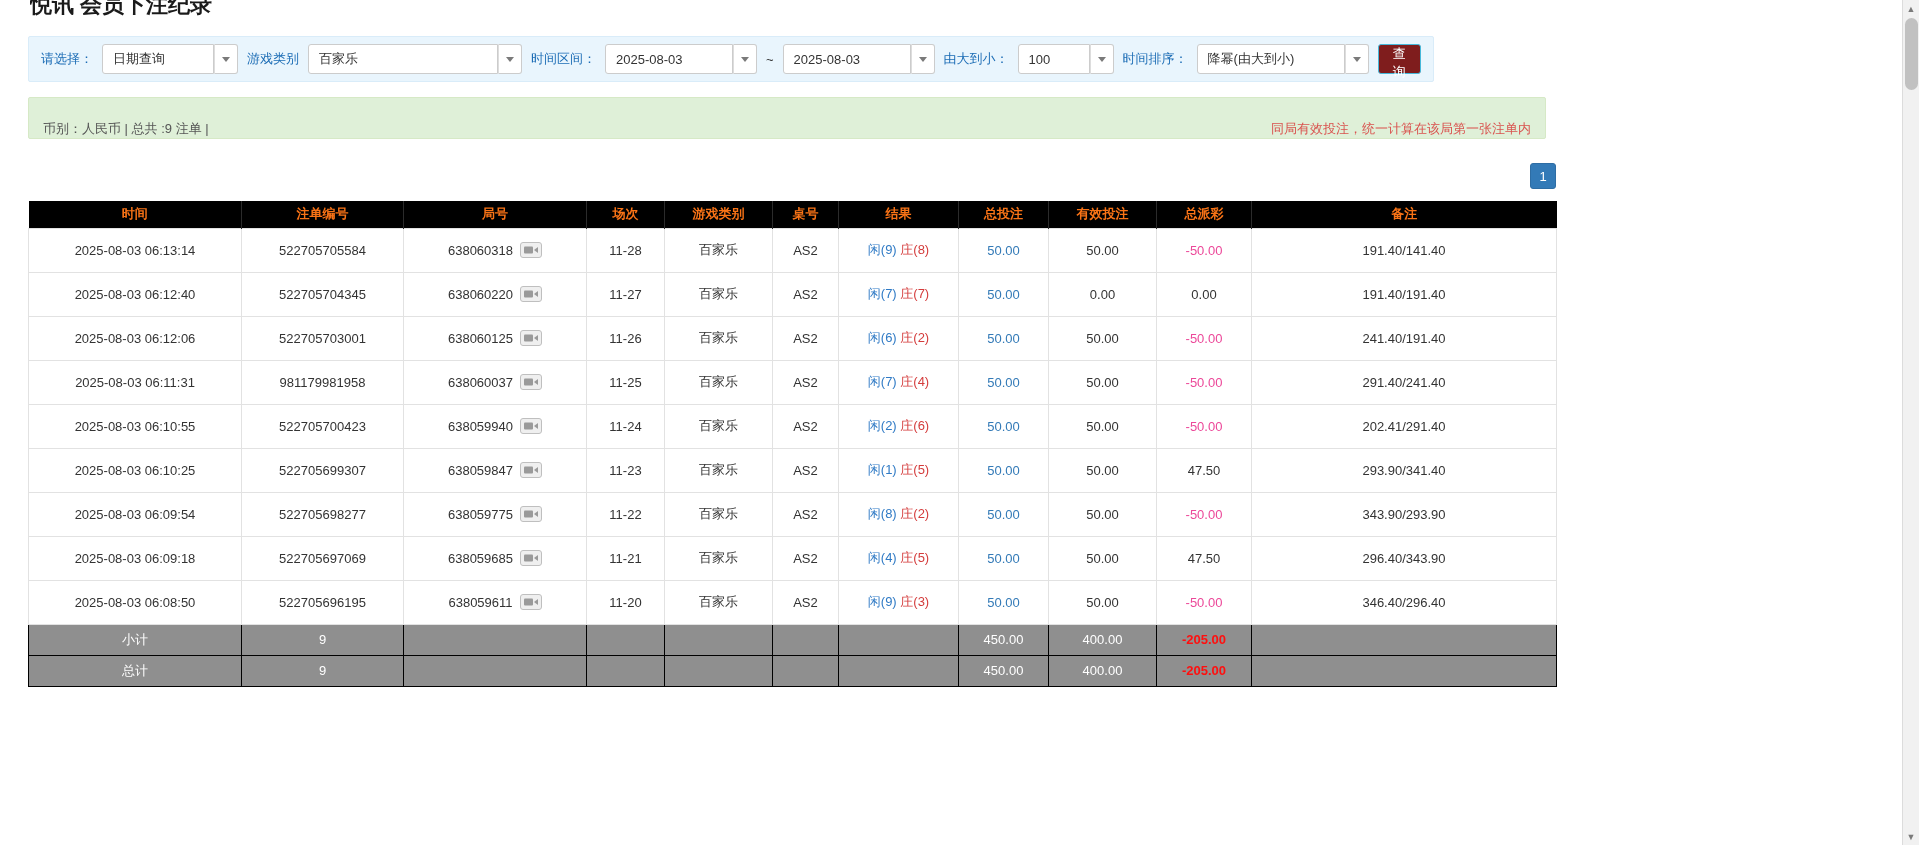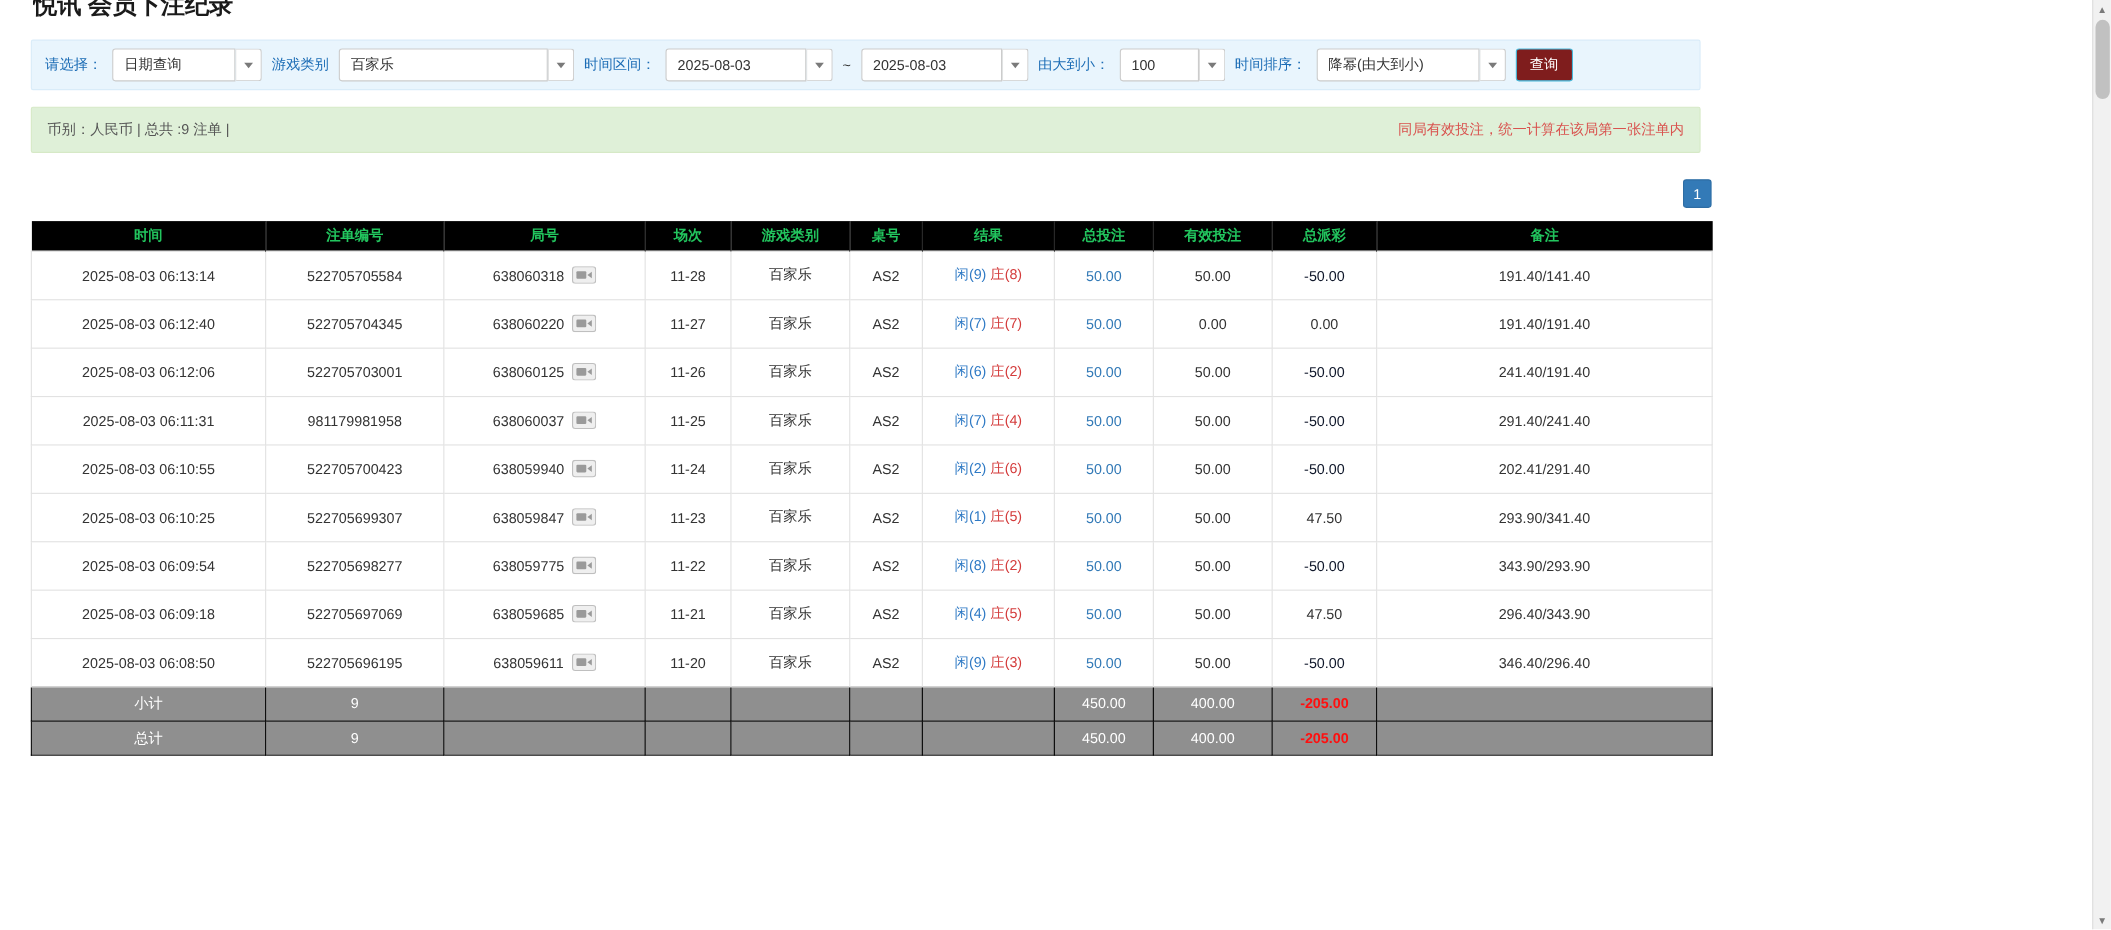--- a/index.html
+++ b/index.html
@@ -4,58 +4,58 @@
 <style>
   * { margin:0; padding:0; box-sizing:border-box; }
   html,body { width:1919px; height:845px; overflow:hidden; }
   body { font-family:"Liberation Sans","DejaVu Sans",sans-serif; font-size:13px; color:#333; background:#fff; position:relative; }
   .content { width:1542px; padding-left:28px; padding-top:0; }
 
   .title-wrap { height:24px; overflow:hidden; margin:0 0 12px 2px; }
   .page-title { font-size:22px; font-weight:bold; color:#1a1a1a; margin-top:-10px; display:block; white-space:nowrap; }
 
   
-  .filter-bar { width:1518px; height:46px; background:#e9f5fd; border:1px solid #d9ecf9; border-radius:2px;
+  .filter-bar { width:1406px; height:46px; background:#e9f5fd; border:1px solid #d9ecf9; border-radius:2px;
                 display:flex; align-items:center; padding:0 12px; gap:9px; margin-bottom:15px; }
   .f-label { color:#1b6cb5; white-space:nowrap; }
   .combo { display:flex; height:30px; align-items:stretch; cursor:pointer; }
   .combo .txt { background:#fff; border:1px solid #ccc; border-radius:3px 0 0 3px; padding:0 10px;
                 display:flex; align-items:center; color:#333; white-space:nowrap; }
   .combo .caret-btn { width:24px; background:#fff; border:1px solid #ccc; border-left:1px solid #ddd;
                       border-radius:0 3px 3px 0; display:flex; align-items:center; justify-content:center; }
   .caret { width:0; height:0; border-left:4px solid transparent; border-right:4px solid transparent; border-top:5px solid #7a7a7a; }
   .w-select .txt { width:112px; }
   .w-game .txt   { width:190px; }
   .w-date .txt   { width:128px; }
   .w-size .txt   { width:72px; }
   .w-sort .txt   { width:148px; }
   .tilde { color:#333; }
   .btn-query { height:30px; padding:0 12px; background:#7f1d1d; border:1px solid #46b8da; border-radius:3px;
                color:#fff; font-size:13px; cursor:pointer; font-family:inherit; }
 
   
   .summary-bar { width:1518px; height:42px; background:#dff0d8; border:1px solid #d6e9c6; border-radius:2px;
-                 display:flex; align-items:center; justify-content:space-between; padding:0 14px; margin-bottom:24px; }
+                 display:flex; align-items:flex-end; justify-content:space-between; padding:0 14px; margin-bottom:24px; }
   .summary-info { color:#555; }
   .summary-notice { color:#d9534f; }
 
   
   .pagination { width:1528px; display:flex; justify-content:flex-end; margin-bottom:12px; }
   .page-btn { min-width:26px; height:26px; background:#337ab7; border:1px solid #2e6da4; border-radius:3px;
               color:#fff; display:flex; align-items:center; justify-content:center; font-size:13px; cursor:pointer; }
 
   
   table { width:1528px; border-collapse:collapse; table-layout:fixed; }
-  thead th { background:#000; color:#22c55e; font-weight:bold; height:27px; font-size:13px; border-right:1px solid #2b2b2b; }
+  thead th { background:#000; color:#f97316; font-weight:bold; height:27px; font-size:13px; border-right:1px solid #2b2b2b; }
   thead th:last-child { border-right:none; }
   tbody td { background:#fff; border:1px solid #e2e2e2; height:44px; text-align:center; font-size:13px; color:#333; }
   td.blue-val { color:#337ab7; cursor:pointer; }
   .result-player { color:#2f7ac5; }
   .result-banker { color:#d43c3c; }
-  .neg { color:#0f172a; }
+  .neg { color:#ec4899; }
   tfoot td { background:#8f8f8f; border:1px solid #000000; color:#fff; height:31px; text-align:center; font-size:13px; }
   tfoot td.neg, tfoot .neg { color:#ff0f0f; font-weight:bold; }
   .round-cell { display:flex; align-items:center; justify-content:center; gap:7px; }
   .vid-icon { display:inline-flex; cursor:pointer; line-height:0; }
 
   
   .scrollbar { position:absolute; top:0; right:0; width:17px; height:845px; background:#f1f1f1; border-left:1px solid #dcdcdc; }
   .sb-arrow { height:17px; display:flex; align-items:center; justify-content:center; color:#7a7a7a; font-size:9px; cursor:pointer; }
   .sb-arrow.bottom { position:absolute; bottom:0; left:0; width:100%; }
   .sb-thumb { position:absolute; top:18px; left:2px; width:13px; height:72px; background:#c1c1c1; border-radius:7px; cursor:pointer; }

